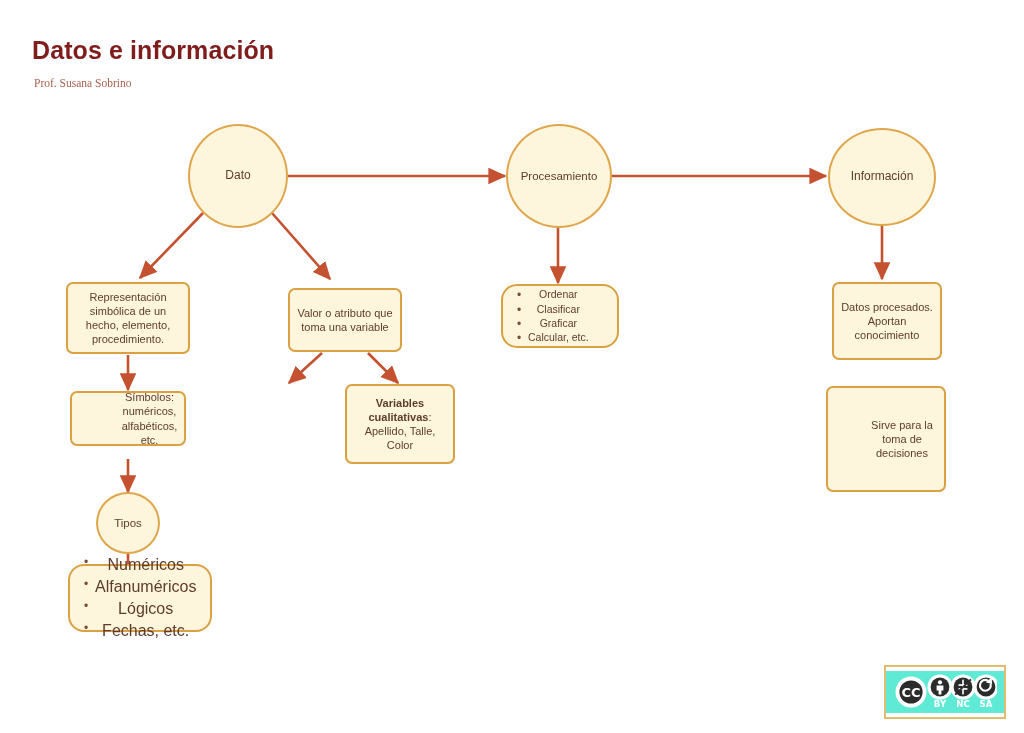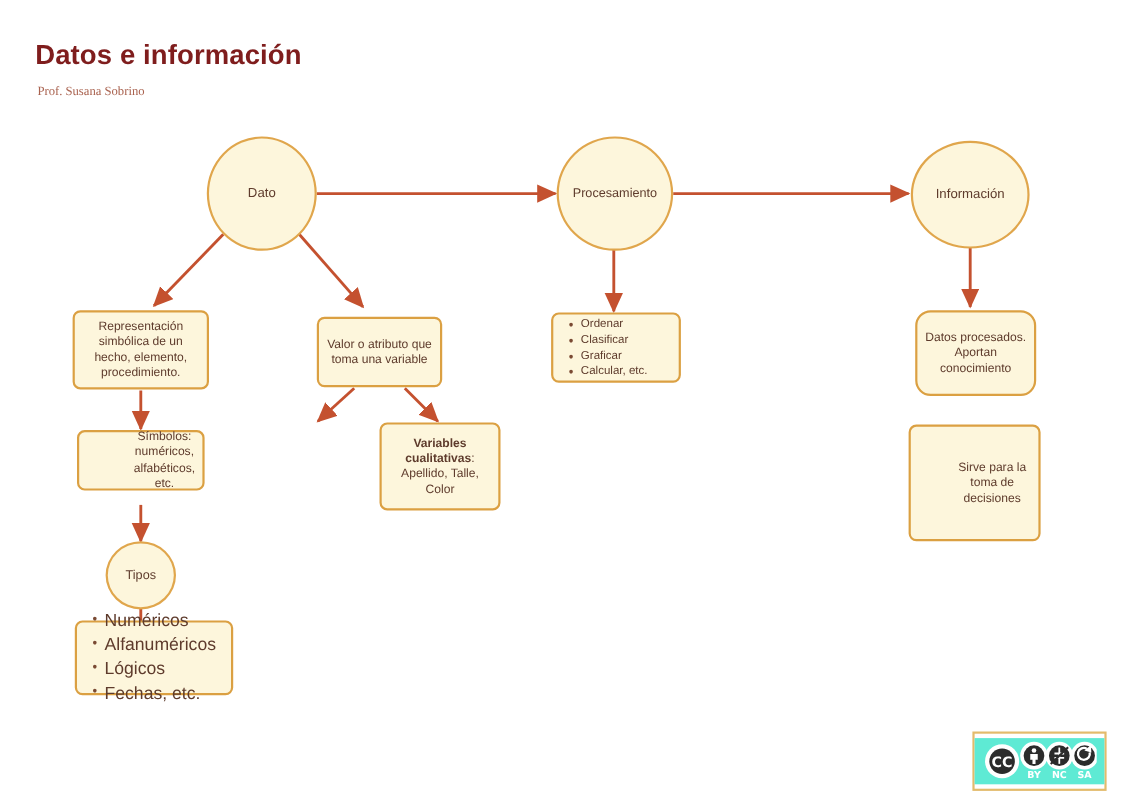--- a/index.html
+++ b/index.html
@@ -29,21 +29,21 @@
 
   .node{
     position:absolute;box-sizing:border-box;
     background:#fdf6dc;border:2px solid #dba042;
     display:flex;align-items:center;justify-content:center;
     text-align:center;color:#5e3b2c;
   }
   .node.box{border-radius:7px;}
   .node.circle{border-radius:50%;border-color:#e0a64c;}
   .node .inner{padding:0 6px;line-height:1.28;}
-  .node.list{justify-content:flex-start;text-align:left;}
+  .node.list{justify-content:flex-start;text-align:center;border-radius:16px;}
   .node.list .inner{padding-left:12px;}
 
   ul.bul{margin:0;padding:0 0 0 13px;list-style:none;}
   ul.bul li{position:relative;line-height:1.38;white-space:nowrap;}
   ul.bul li:before{
     content:"\2022";position:absolute;left:-11px;top:0;color:#7a4a33;font-size:12px;
   }
 
   .b{font-weight:bold;}
 
@@ -151,21 +151,21 @@
       <span class="inner">
         <ul class="bul">
           <li>Ordenar</li>
           <li>Clasificar</li>
           <li>Graficar</li>
           <li>Calcular, etc.</li>
         </ul>
       </span>
     </div>
 
-    <div class="node box" style="left:832px;top:282px;width:110px;height:78px;font-size:11px;border-radius:14px;">
+    <div class="node box" style="left:832px;top:282px;width:110px;height:78px;font-size:11px;">
       <span class="inner">Datos procesados. Aportan conocimiento</span>
     </div>
 
     <div class="node box" style="left:826px;top:386px;width:120px;height:106px;font-size:11px;padding-left:32px;">
       <span class="inner">Sirve para la toma de decisiones</span>
     </div>
 
   </div>
 
   <div class="cc-badge">

